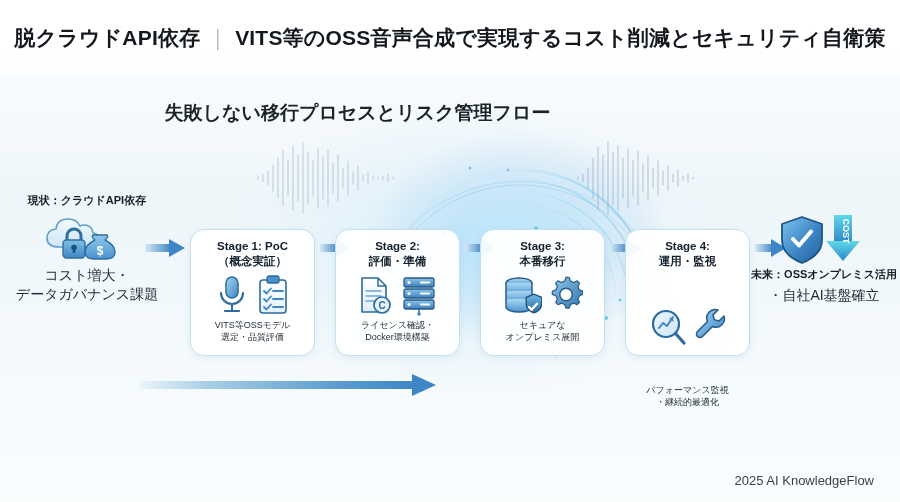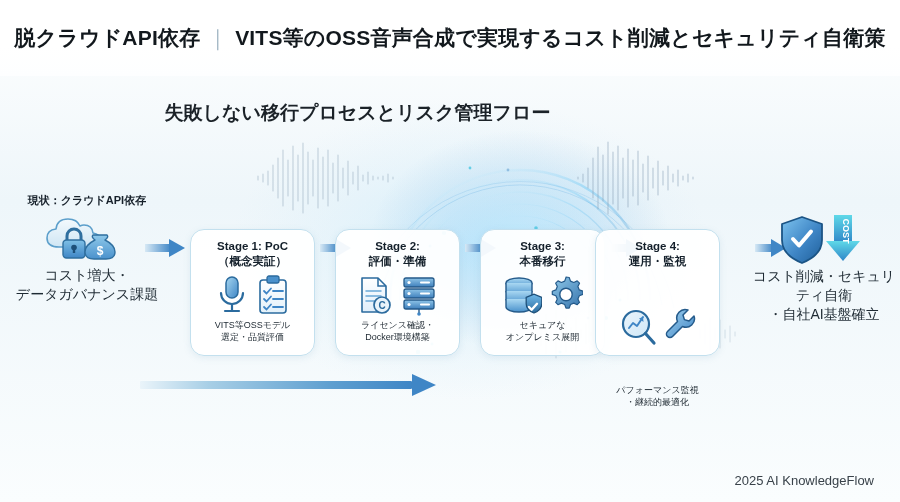--- a/index.html
+++ b/index.html
@@ -485,21 +485,21 @@
             <linearGradient id="ar3" x1="0" y1="0" x2="1" y2="0">
           <stop offset="0%" stop-color="#d7e9f5"></stop>
               <stop offset="100%" stop-color="#3f86c6"></stop>
             </linearGradient>
           </defs>
         <rect x="0" y="7" width="18" height="8" fill="url(#ar3)"></rect>
         <polygon points="16,2 31,11 16,20" fill="#3f86c6"></polygon>
       </svg>
     </div>
 
-    <div class="card" style="left:595px;gap:34px;">
+    <div class="card" style="left:625px;gap:34px;">
       <div class="card-title">
         <div>Stage 4:</div>
         <div>運用・監視</div>
       </div>
       <div class="card-icons">
         <svg width="38" height="42" viewBox="0 0 38 42">
           <defs>
               <linearGradient id="magG" x1="0" y1="0" x2="1" y2="1">
             <stop offset="0%" stop-color="#eaf5fc"></stop>
                 <stop offset="100%" stop-color="#cfe7f7"></stop>
@@ -558,22 +558,22 @@
             <path d="M26 6 l20 7 v16 q0 15 -20 23 q-20 -8 -20 -23 v-16 z" fill="url(#fshG)" stroke="#1b5485" stroke-width="1.8" stroke-linejoin="round"></path>
             <path d="M17 28 l6 6.5 l12 -14" fill="none" stroke="#ffffff" stroke-width="4" stroke-linecap="round" stroke-linejoin="round"></path>
           </g>
           <g>
             <rect x="58" y="4" width="18" height="28" fill="url(#costG)"></rect>
             <polygon points="50,30 84,30 67,50" fill="url(#costG)"></polygon>
             <text x="67" y="20" font-size="9" font-weight="bold" fill="#ffffff" font-family="'Liberation Sans',sans-serif" text-anchor="middle" transform="rotate(90 67 20)">COST</text>
           </g>
         </svg>
       </div>
+      <div class="endpoint-label" style="margin-bottom:4px;">未来：OSSオンプレミス活用</div>
       <div class="endpoint-sub">
-        <div>コスト削減・セキュリティ自衛</div>
         <div>・自社AI基盤確立</div>
       </div>
     </div>
 
   </div>
 
   <div class="footer">2025 AI KnowledgeFlow</div>
 
 </div>
 

